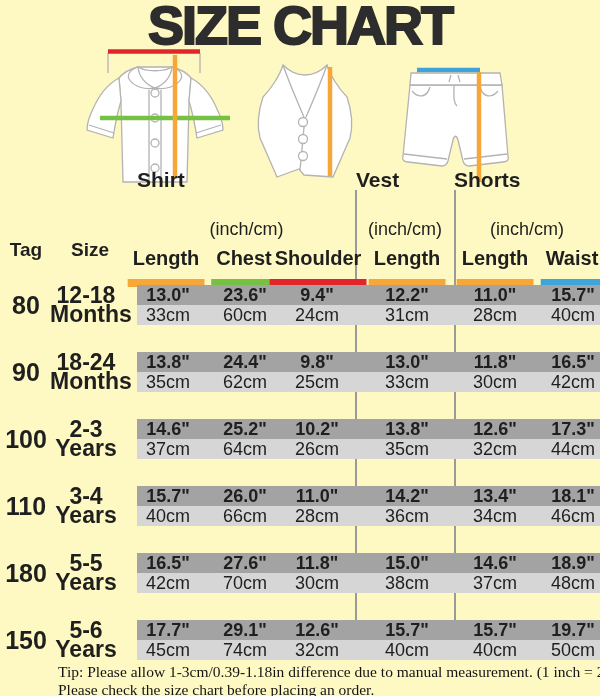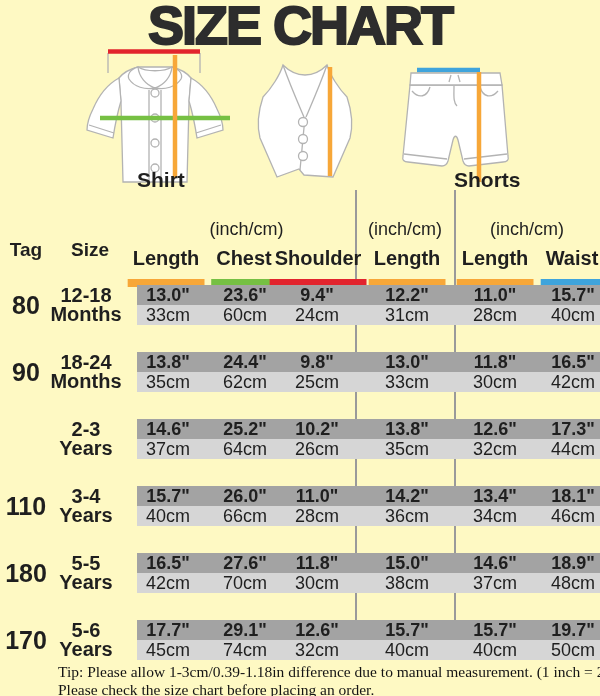--- a/index.html
+++ b/index.html
@@ -45,21 +45,21 @@
   .u-blue  {background-image:linear-gradient(#3FA4DC,#3FA4DC);}
   .ch1{left:166px;} .ch2{left:244px;} .ch3{left:318px;}
   .ch4{left:407px;} .ch5{left:495px;} .ch6{left:572px;}
 
   
   .group{position:absolute;left:0;width:600px;height:40px;}
   .g0{top:285px;} .g1{top:352px;} .g2{top:419px;} .g3{top:486px;} .g4{top:553px;} .g5{top:620px;}
   .tagcell{position:absolute;left:0;top:0;width:52px;height:40px;line-height:40px;
            text-align:center;font-size:25px;font-weight:700;}
   .sizecell{position:absolute;left:50px;top:1px;width:72px;text-align:center;
-            font-size:20px;font-weight:700;line-height:19px;}
+            font-size:23px;font-weight:700;line-height:19px;}
   .band{position:absolute;left:137px;width:463px;height:20px;}
   .band.inch{top:0;background:#A3A3A3;font-weight:700;}
   .band.cm{top:20px;background:#D6D6D6;font-weight:400;padding-left:31px;}
   .cell{position:absolute;top:0;width:62px;height:20px;line-height:20px;
         text-align:center;font-size:18px;white-space:nowrap;}
   .c1{left:0;} .c2{left:77px;} .c3{left:149px;} .c4{left:239px;} .c5{left:327px;} .c6{left:405px;}
 
   
   .tip{position:absolute;left:58px;width:540px;font-family:"Liberation Serif",serif;
        font-size:15.5px;color:#141414;white-space:nowrap;}
@@ -113,20 +113,21 @@
     <path class="ln" d="M56,26 C56,35 55,42 59,46"></path>
     <path class="ln" d="M53,15 L51,22 M60,15 L62,22"></path>
     <line x1="81" y1="12" x2="81" y2="122" stroke="#F7A738" stroke-width="4.5"></line>
   </svg>
 
   <div class="vdivider vd1"></div>
   <div class="vdivider vd2"></div>
 
   <div class="sec sec-shirt">Shirt</div>
   <div class="unit unit-shirt">(inch/cm)</div>
+  <div class="sec sec-vest">Vest</div>
   <div class="unit unit-vest">(inch/cm)</div>
   <div class="sec sec-shorts">Shorts</div>
   <div class="unit unit-shorts">(inch/cm)</div>
 
   <div class="tagsize hdr-tag">Tag</div>
   <div class="tagsize hdr-size">Size</div>
   <div class="colhead u-orange ch1">Length</div>
   <div class="colhead u-green ch2">Chest</div>
   <div class="colhead u-red ch3">Shoulder</div>
   <div class="colhead u-orange ch4">Length</div>
@@ -175,20 +176,21 @@
       <span class="cell c1">35cm</span>
       <span class="cell c2">62cm</span>
       <span class="cell c3">25cm</span>
       <span class="cell c4">33cm</span>
       <span class="cell c5">30cm</span>
       <span class="cell c6">42cm</span>
     </div>
   </div>
 
   <div class="group g2">
+    <div class="tagcell">100</div>
     <div class="sizecell">
       <div>2-3</div>
       <div>Years</div>
     </div>
     <div class="band inch">
       <span class="cell c1">14.6"</span>
       <span class="cell c2">25.2"</span>
       <span class="cell c3">10.2"</span>
       <span class="cell c4">13.8"</span>
       <span class="cell c5">12.6"</span>
@@ -246,21 +248,21 @@
       <span class="cell c1">42cm</span>
       <span class="cell c2">70cm</span>
       <span class="cell c3">30cm</span>
       <span class="cell c4">38cm</span>
       <span class="cell c5">37cm</span>
       <span class="cell c6">48cm</span>
     </div>
   </div>
 
   <div class="group g5">
-    <div class="tagcell">170</div>
+    <div class="tagcell">150</div>
     <div class="sizecell">
       <div>5-6</div>
       <div>Years</div>
     </div>
     <div class="band inch">
       <span class="cell c1">17.7"</span>
       <span class="cell c2">29.1"</span>
       <span class="cell c3">12.6"</span>
       <span class="cell c4">15.7"</span>
       <span class="cell c5">15.7"</span>

